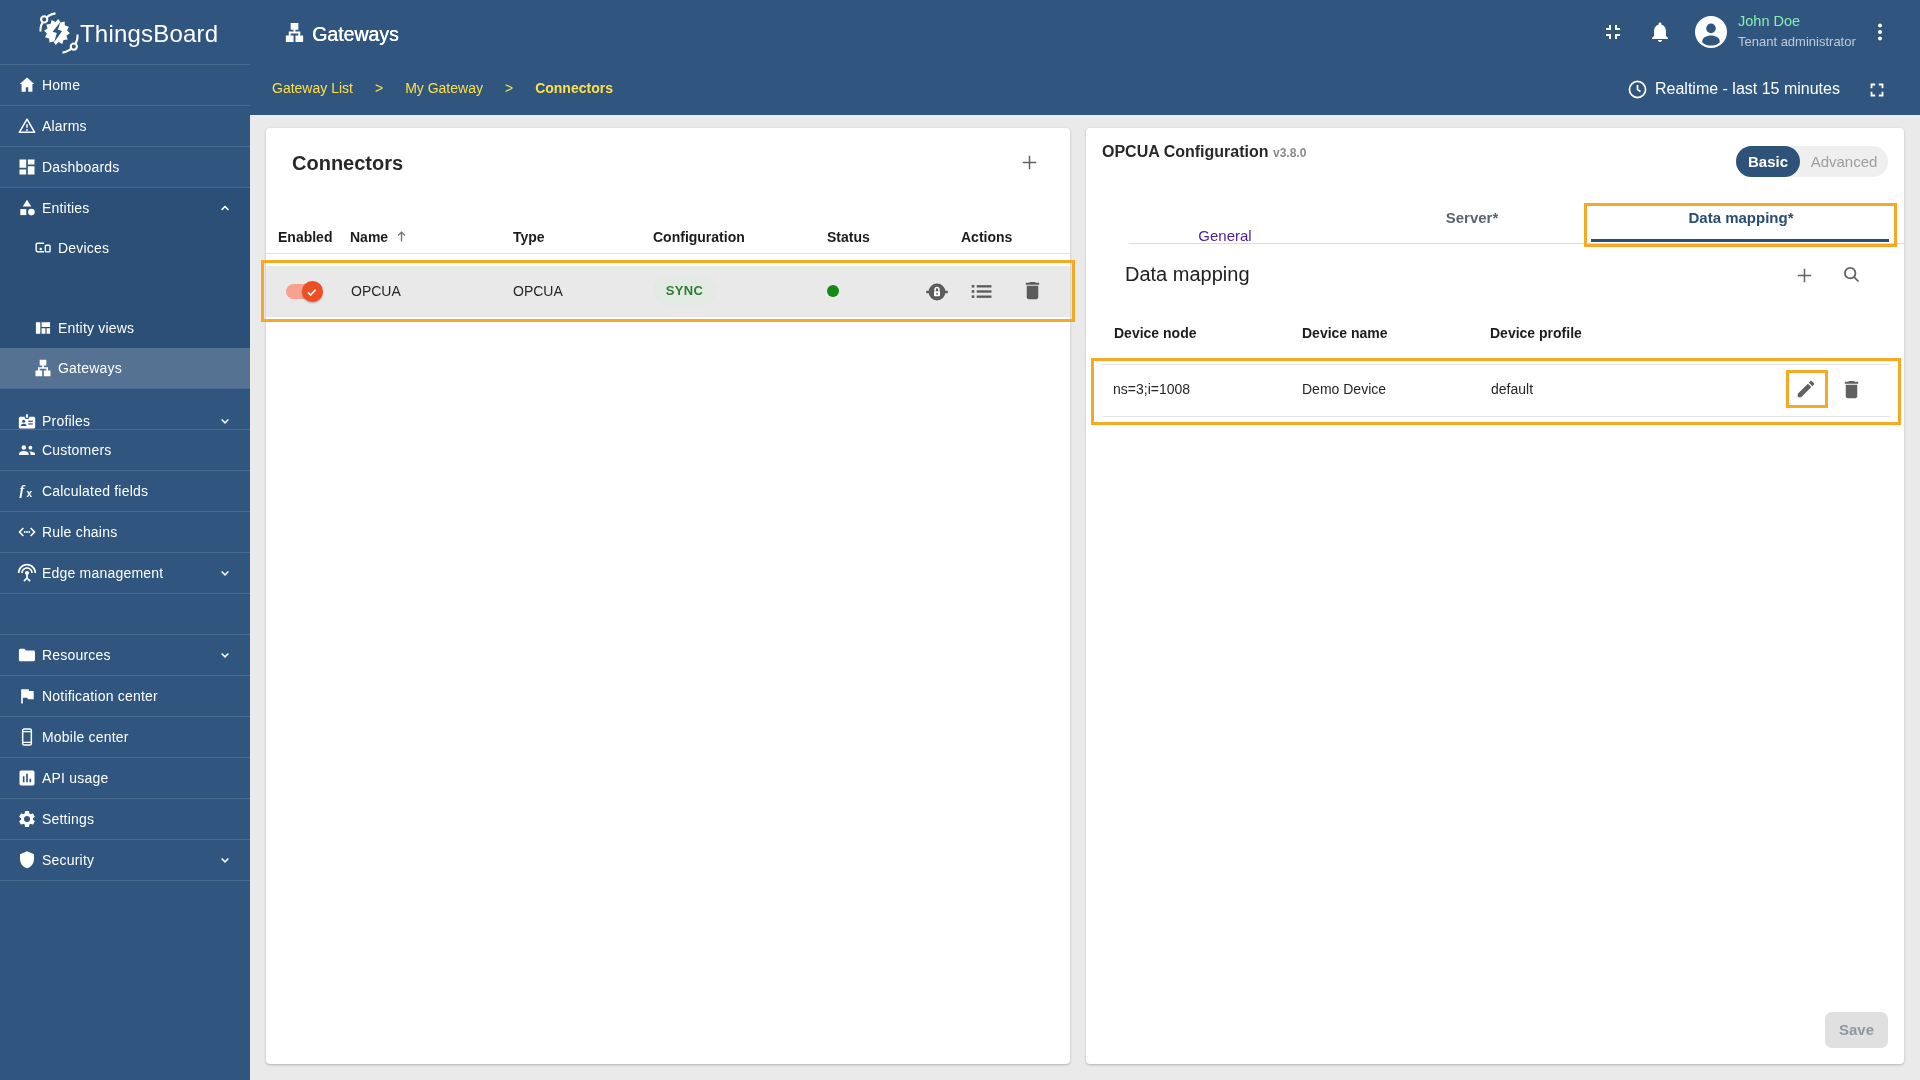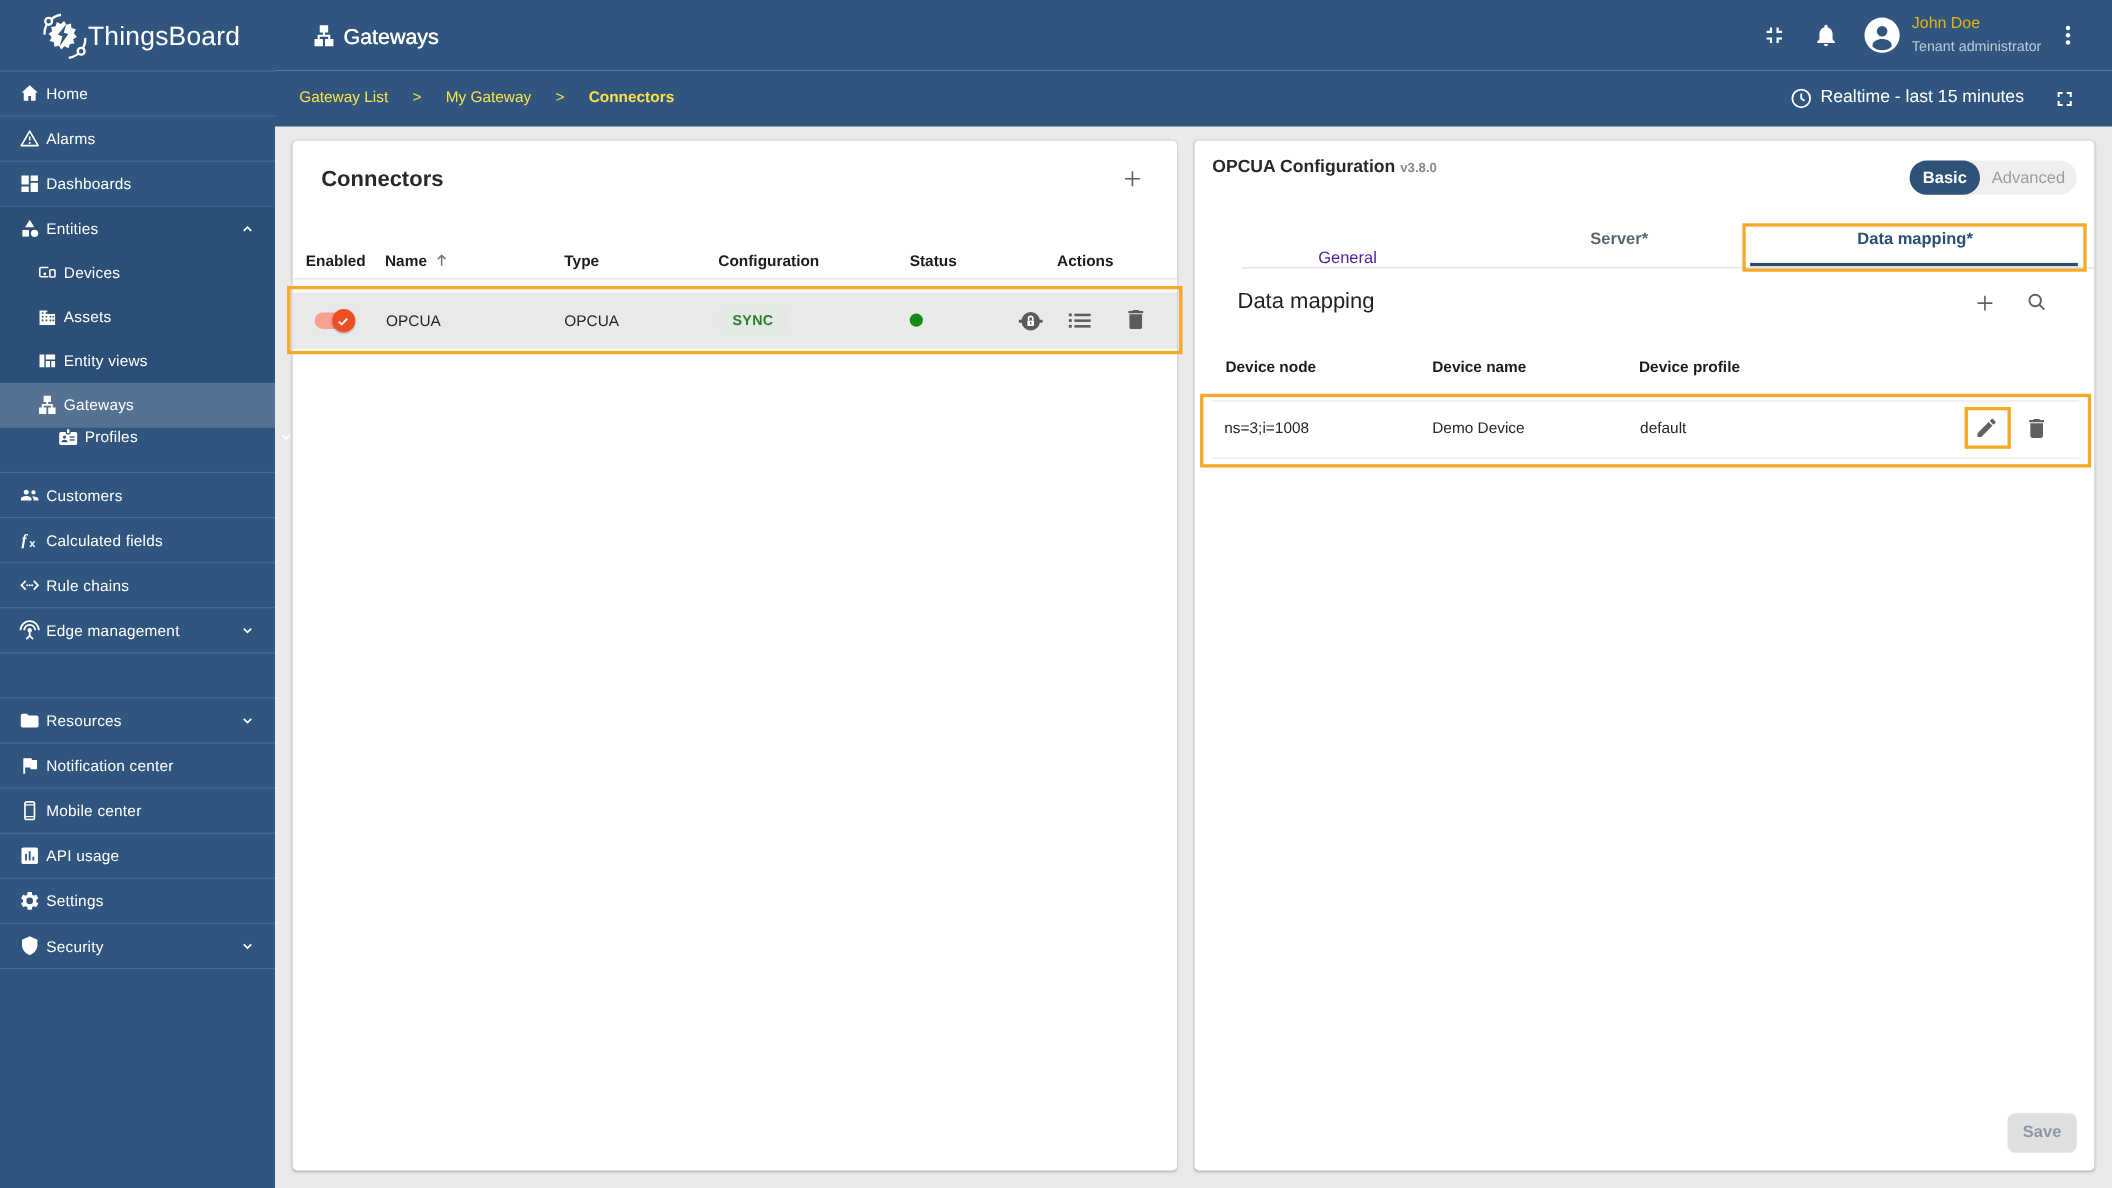--- a/index.html
+++ b/index.html
@@ -36,21 +36,21 @@
       <path fill="#fff" d="M5 16h3v3h2v-5H5zm3-8H5v2h5V5H8zm6 11h2v-3h3v-2h-5zm2-11V5h-2v5h5V8z"></path>
     </svg>
 <svg class="abs" style="left:1398px; top:20px;" viewBox="0 0 24 24" width="24" height="24">
       <path fill="#fff" d="M12 22c1.1 0 2-.9 2-2h-4c0 1.1.9 2 2 2zm6-6v-5c0-3.07-1.63-5.64-4.5-6.32V4c0-.83-.67-1.5-1.5-1.5s-1.5.67-1.5 1.5v.68C7.64 5.36 6 7.92 6 11v5l-2 2v1h16v-1z"></path>
     </svg>
 <div class="abs" style="left:1445px; top:16px; width:32px; height:32px; border-radius:50%; background:#fff;"></div>
 <svg class="abs" style="left:1445px; top:16px;" viewBox="0 0 24 24" width="32" height="32">
       <circle cx="12" cy="9.3" r="3.6" fill="#305680"></circle>
       <path fill="#305680" d="M12 14.6c-3.3 0-6.5 1.7-6.5 4v1.2a10 10 0 0 0 13 0v-1.2c0-2.3-3.2-4-6.5-4z"></path>
     </svg>
-<div class="abs" style="left:1488px; top:13px; font-size:14.5px; color:#eab308;">John Doe</div>
+<div class="abs" style="left:1488px; top:13px; font-size:14.5px; color:#86efac;">John Doe</div>
 <div class="abs" style="left:1488px; top:34px; font-size:13px; color:rgba(255,255,255,0.68);">Tenant administrator</div>
 <svg class="abs" style="left:1618px; top:20px;" viewBox="0 0 24 24" width="24" height="24" fill="#fff">
       <circle cx="12" cy="5.4" r="2"></circle>
       <circle cx="12" cy="12" r="2"></circle>
       <circle cx="12" cy="18.6" r="2"></circle>
     </svg>
 </div>
 <div id="crumbbar">
 <div class="abs" style="left:22px; top:0; height:51px; line-height:49px; font-size:14px; color:#fde047;">Gateway List<span style="padding:0 22px;">&gt;</span>My Gateway<span style="padding:0 22px;">&gt;</span><b>Connectors</b></div>
 <svg class="abs" style="left:1377px; top:15px;" viewBox="0 0 24 24" width="21" height="21">
@@ -109,39 +109,33 @@
       </svg>
     </div>
 <div class="mi sub" style="top:228px; height:40px;">
       <svg class="ic" viewBox="0 0 24 24" width="20" height="20">
         <path fill="none" stroke="#fff" stroke-width="1.7" d="M13.2 6.2H5.4c-.9 0-1.6.7-1.6 1.6v7c0 .9.7 1.6 1.6 1.6h7.8"></path>
         <circle cx="9.3" cy="13.2" r="1.5" fill="#fff"></circle>
         <rect x="14.8" y="8.6" width="5.6" height="8" rx="1" fill="none" stroke="#fff" stroke-width="1.7"></rect>
       </svg>
       <span class="t">Devices</span>
     </div>
-<div class="mi sub" style="top:268px; height:40px;">
-      <svg class="ic" viewBox="0 0 24 24" width="20" height="20">
-        <path fill="#fff" d="M3.5 21V5h8.5v4h8.5v12zM6 8.8h1.8V7H6zm0 4h1.8V11H6zm0 4h1.8V15H6zm4.2-8h1.8V7h-1.8zm0 4h1.8V11h-1.8zm0 4h1.8V15h-1.8zm4.3 0h1.8V15h-1.8zm0-4h1.8V11h-1.8zm3.2 4h1.8V15h-1.8zm0-4h1.8V11h-1.8z"></path>
-      </svg>
-      <span class="t">Assets</span>
-    </div>
 <div class="mi sub" style="top:308px; height:40px;">
       <svg class="ic" viewBox="0 0 24 24" width="20" height="20">
         <path fill="#fff" d="M3.5 5h5.3v14H3.5zM10.3 5h10.2v5.7H10.3zM10.3 12.3h4.6V19h-4.6zM16.3 12.3h4.2V19h-4.2z"></path>
       </svg>
       <span class="t">Entity views</span>
     </div>
 <div class="mi sub" style="top:348px; height:40px;">
       <svg class="ic" viewBox="0 0 24 24" width="20" height="20">
         <path fill="#fff" d="M13 22h8v-7h-3v-4h-5V9h3V2H8v7h3v2H6v4H3v7h8v-7H8v-2h8v2h-3z"></path>
       </svg>
       <span class="t">Gateways</span>
     </div>
-<div class="mi" style="top:376px; height:41px;margin-left:35px;">
+<div class="mi" style="top:400px; height:41px;">
       <svg class="ic" viewBox="0 0 24 24" width="20" height="20">
         <path fill="#fff" d="M4 7h16c1 0 1.8.8 1.8 1.8v10.4c0 1-.8 1.8-1.8 1.8H4c-1 0-1.8-.8-1.8-1.8V8.8C2.2 7.8 3 7 4 7z"></path>
         <rect x="10" y="3.2" width="4" height="5.6" rx="1" fill="#fff" stroke="#305680" stroke-width="1.4"></rect>
         <circle cx="8" cy="12.4" r="1.8" fill="#305680"></circle>
         <path fill="#305680" d="M4.6 17.6c0-1.5 2.3-2.3 3.4-2.3s3.4.8 3.4 2.3v.5H4.6z"></path>
         <rect x="13.6" y="11.6" width="5.4" height="1.5" fill="#305680"></rect>
         <rect x="13.6" y="14.8" width="5.4" height="1.5" fill="#305680"></rect>
       </svg>
       <span class="t">Profiles</span>
       <svg class="chev" viewBox="0 0 24 24">

